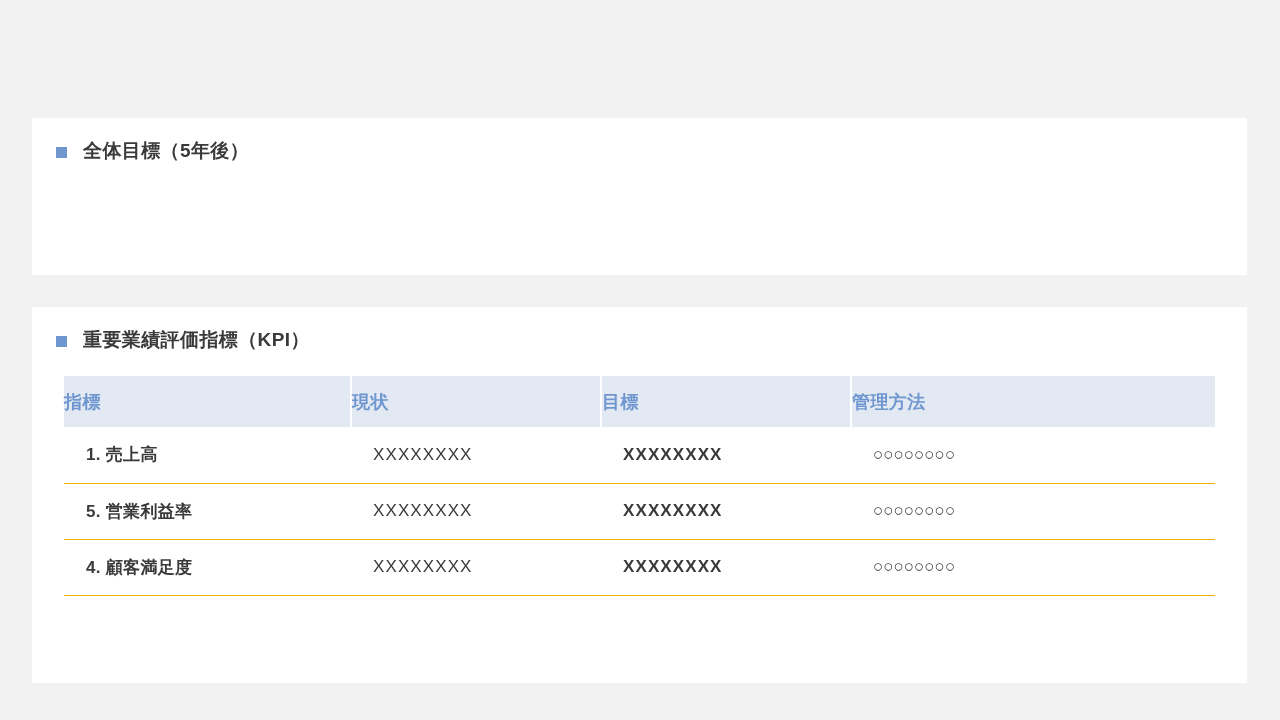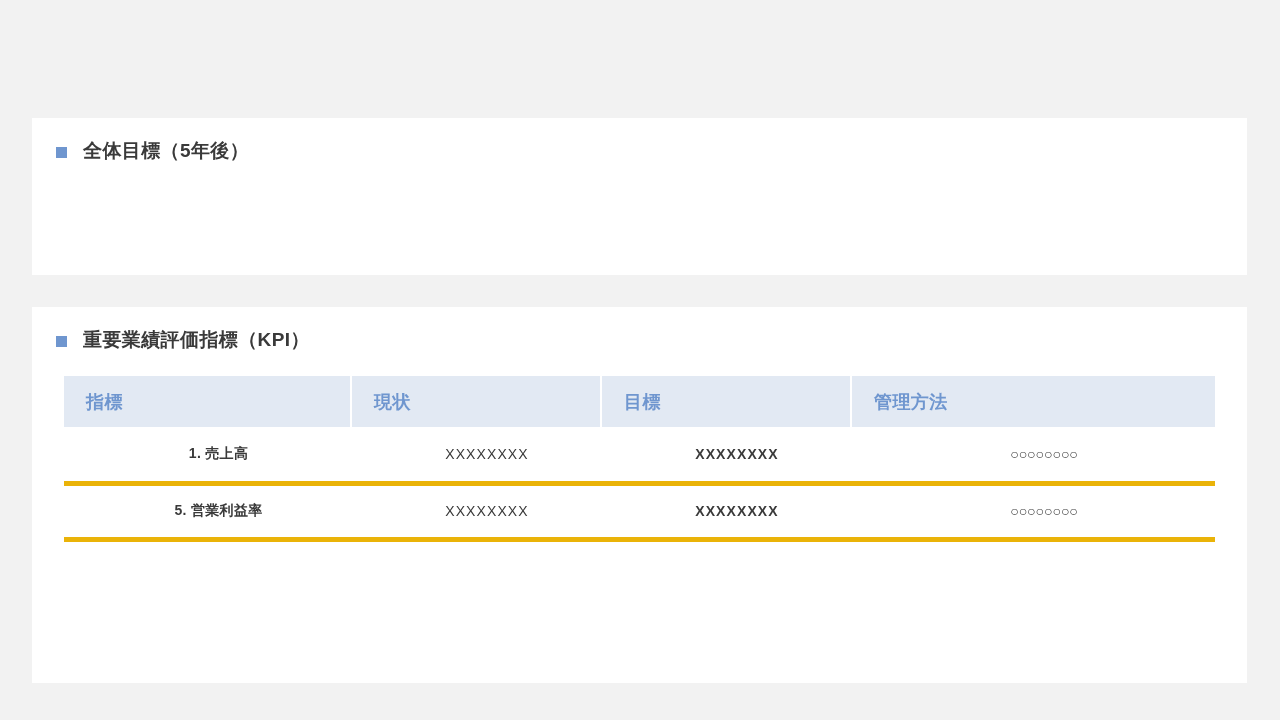--- a/index.html
+++ b/index.html
@@ -91,36 +91,34 @@
     vertical-align: middle;
     padding: 0;
   }
   .kpi-table thead th {
     background: #e2e9f3;
     height: 51px;
     font-size: 18px;
     font-weight: bold;
     color: #6f96cf;
     letter-spacing: 0.4px;
-    padding-left: 22px;
     box-sizing: border-box;
     border-right: 2px solid #ffffff;
     margin-top: 28px;
   }
   .kpi-table thead th:last-child {
     border-right: none;
   }
   .kpi-table tbody td {
     height: 56px;
-    border-bottom: 5px solid #eab308;
-    box-sizing: border-box;
-    font-size: 14px;
+    border-bottom: 1px solid #eab308;
+    box-sizing: border-box;
+    font-size: 17px;
     color: #3a3a3a;
     padding-left: 22px;
-    text-align: center;
   }
   .col-name  { width: 287px; }
   .col-now   { width: 250px; }
   .col-goal  { width: 250px; }
   .col-mgmt  { width: 364px; }
 
   .cell-name {
     font-weight: bold;
     letter-spacing: 0.3px;
   }
@@ -182,17 +180,23 @@
           <td class="cell-now">XXXXXXXX</td>
           <td class="cell-goal">XXXXXXXX</td>
           <td class="cell-mgmt">○○○○○○○○</td>
         </tr>
         <tr>
           <td class="cell-name">5. 営業利益率</td>
           <td class="cell-now">XXXXXXXX</td>
           <td class="cell-goal">XXXXXXXX</td>
           <td class="cell-mgmt">○○○○○○○○</td>
         </tr>
+        <tr>
+          <td class="cell-name">4. 顧客満足度</td>
+          <td class="cell-now">XXXXXXXX</td>
+          <td class="cell-goal">XXXXXXXX</td>
+          <td class="cell-mgmt">○○○○○○○○</td>
+        </tr>
       </tbody>
     </table>
   </div>
 
 </div>
 
 </body></html>

